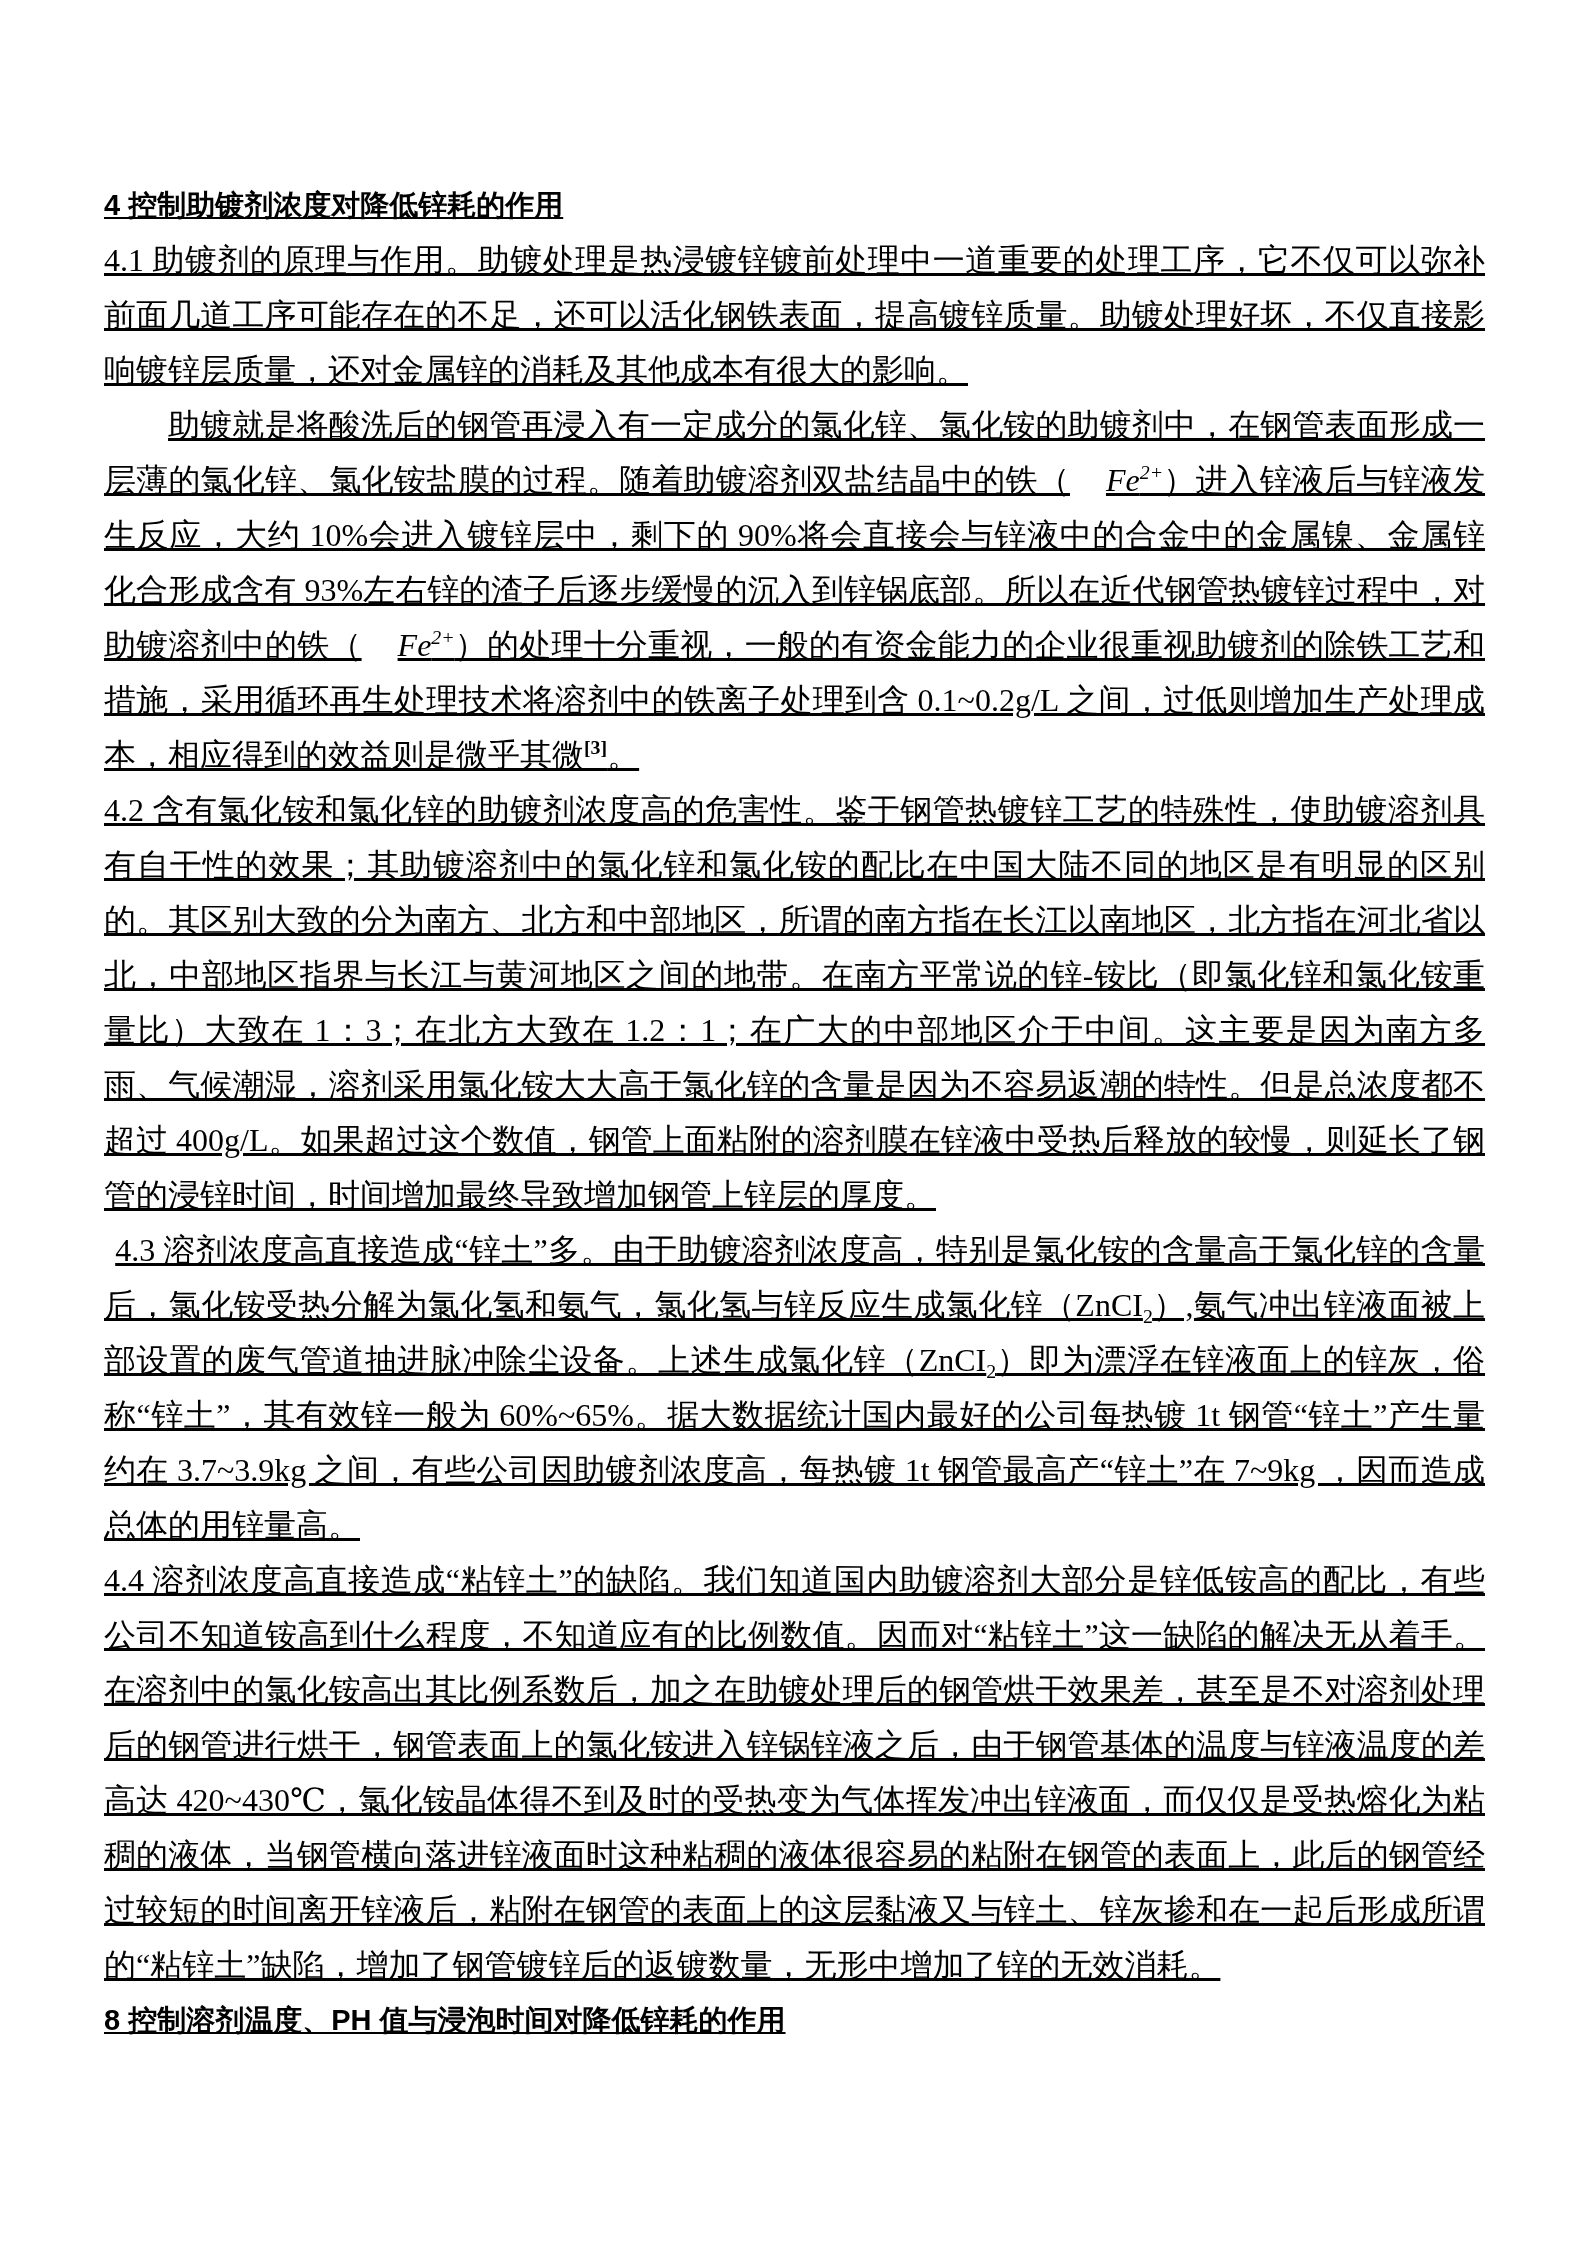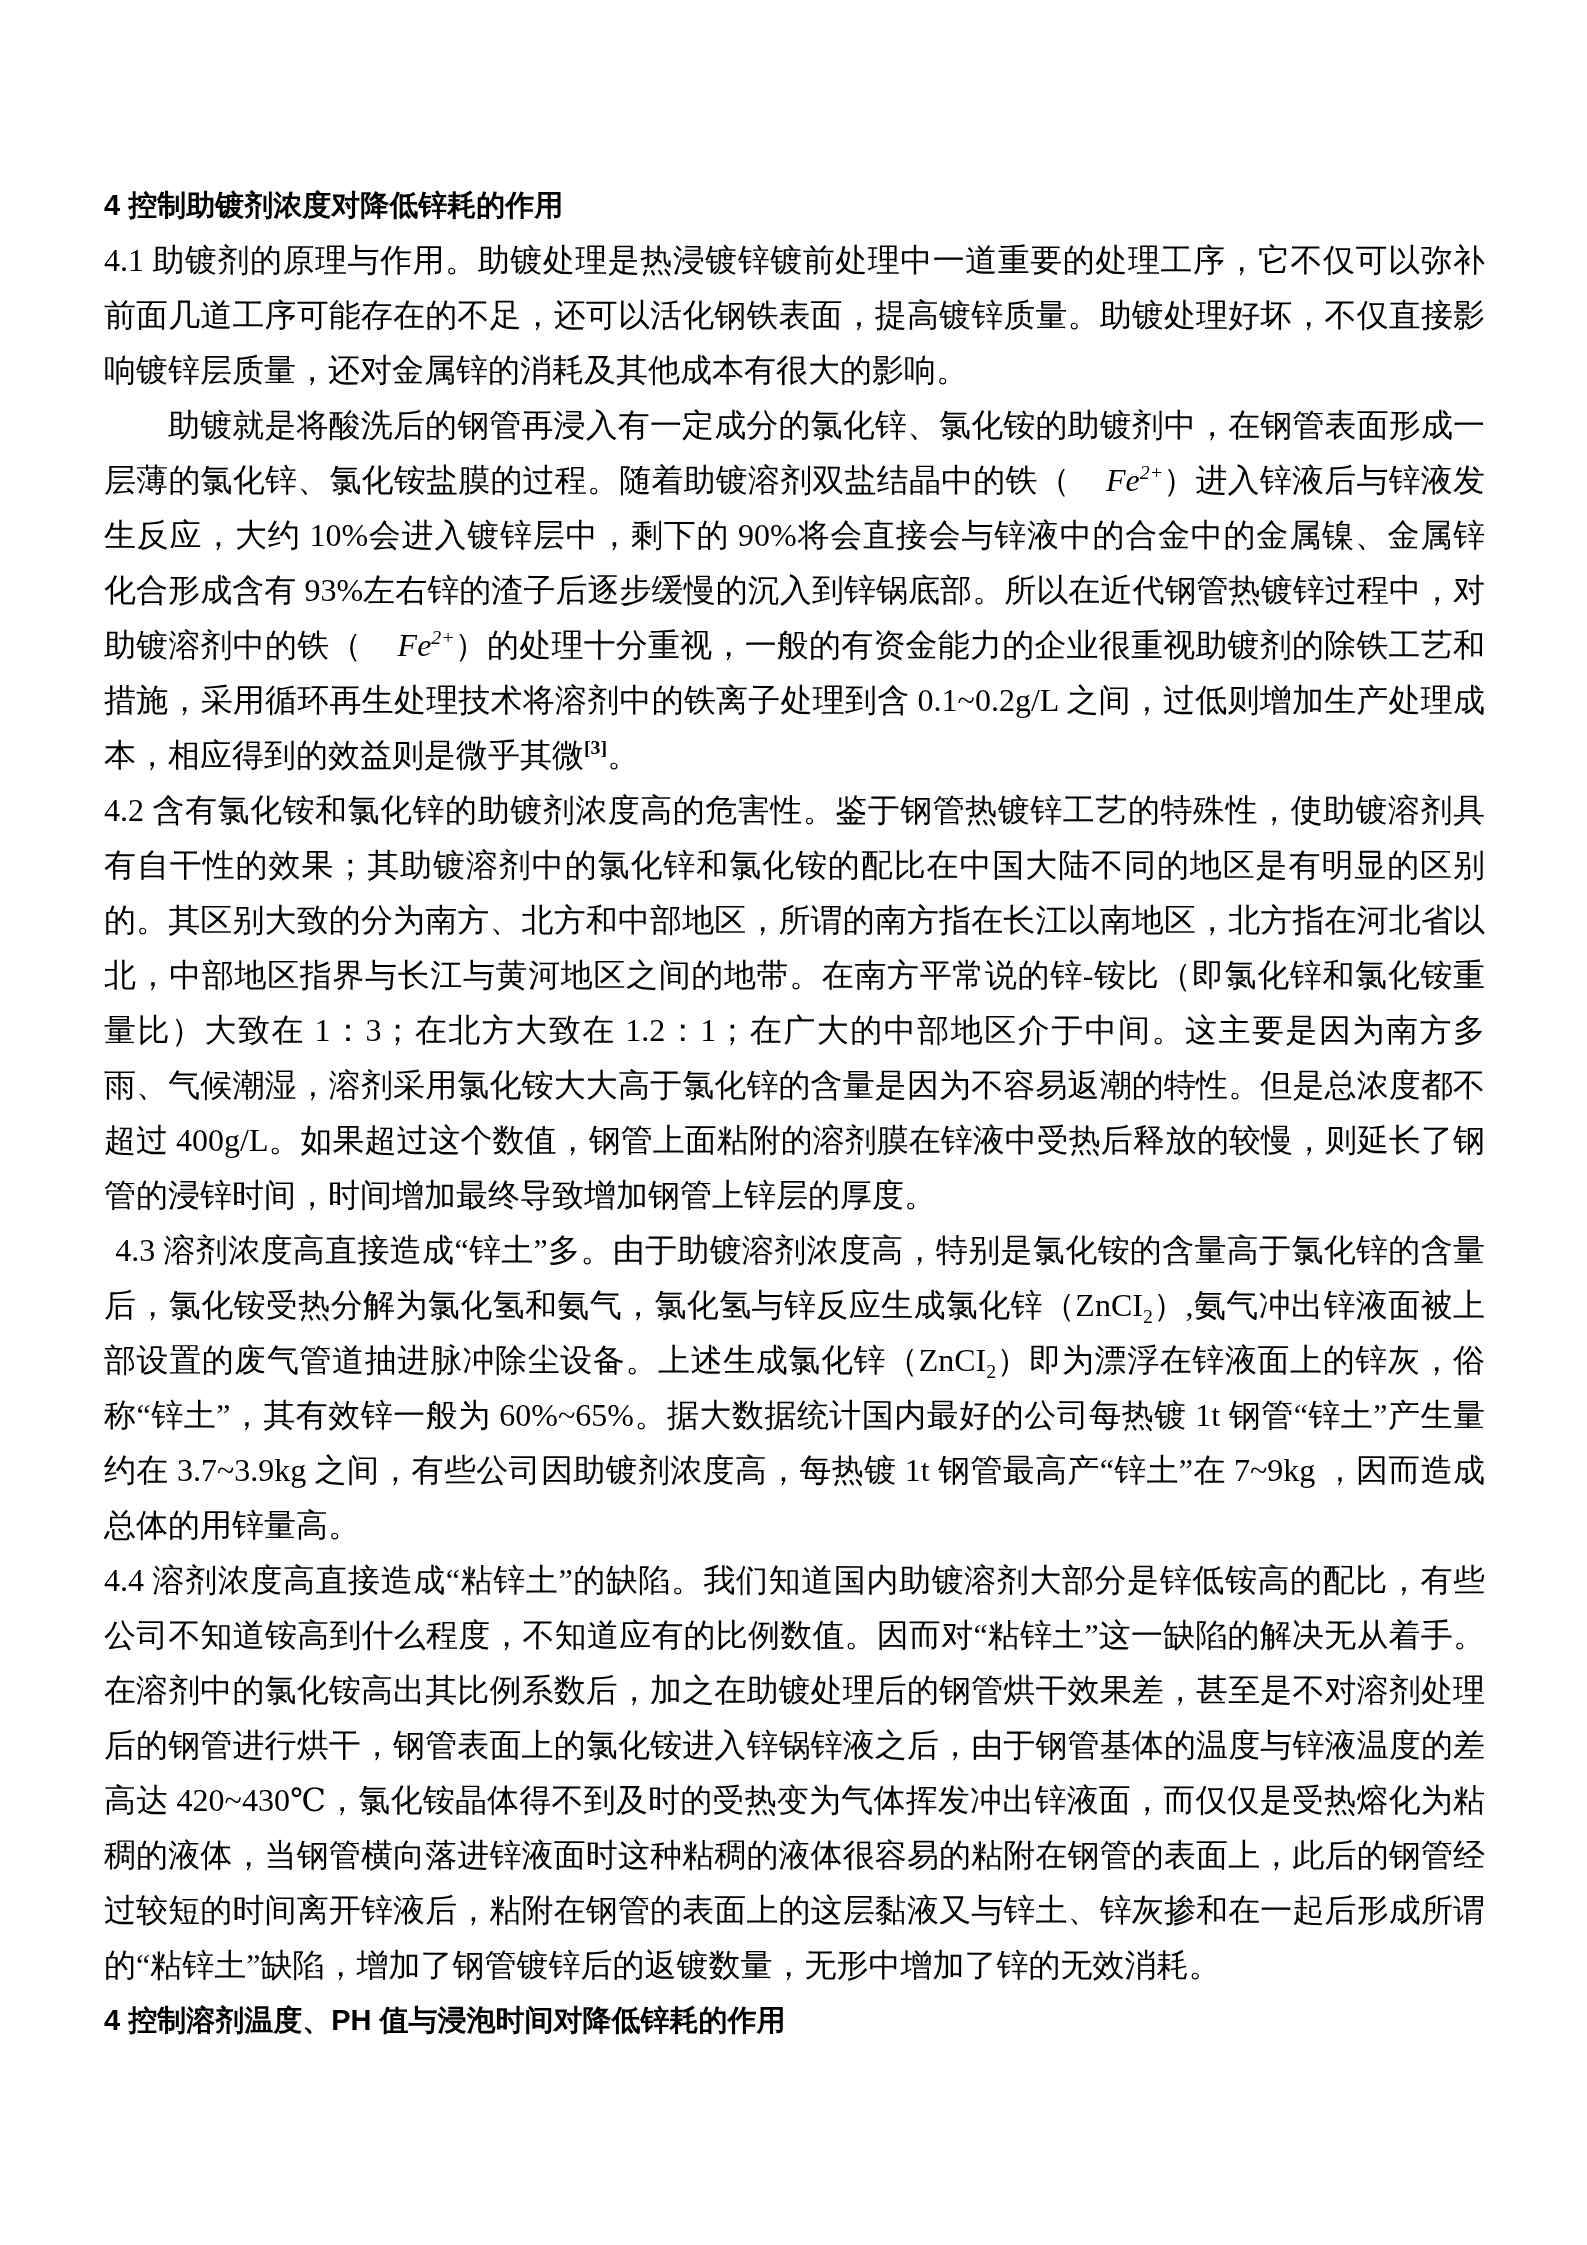--- a/index.html
+++ b/index.html
@@ -9,20 +9,21 @@
   }
   .page {
     position: relative;
     width: 1587px;
     height: 2245px;
     margin: 0;
     background: #ffffff;
     box-sizing: border-box;
     padding: 178px 102px 0 104px;
     overflow: hidden;
+    text-decoration: underline;
   }
   .doc {
     color: #000000;
   }
   .block {
     font-family: "Liberation Serif", "DejaVu Serif", serif;
     font-size: 32px;
     line-height: 55px;
     color: #000000;
     text-align: justify;
@@ -53,15 +54,15 @@
 <body>
 
 <div class="page">
   <div class="doc" id="doc">
       <div class="block h2"><span class="run-n">4 控制助镀剂浓度对降低锌耗的作用</span></div>
       <div class="block p"><span class="run-n">4.1 助镀剂的原理与作用。助镀处理是热浸镀锌镀前处理中一道重要的处理工序，它不仅可以弥补前面几道工序可能存在的不足，还可以活化钢铁表面，提高镀锌质量。助镀处理好坏，不仅直接影响镀锌层质量，还对金属锌的消耗及其他成本有很大的影响。</span></div>
       <div class="block p ind-2"><span class="run-n">助镀就是将酸洗后的钢管再浸入有一定成分的氯化锌、氯化铵的助镀剂中，在钢管表面形成一层薄的氯化锌、氯化铵盐膜的过程。随着助镀溶剂双盐结晶中的铁（</span><span class="run-it">Fe</span><sup class="run-supit">2+</sup><span class="run-n">）进入锌液后与锌液发生反应，大约 10%会进入镀锌层中，剩下的 90%将会直接会与锌液中的合金中的金属镍、金属锌化合形成含有 93%左右锌的渣子后逐步缓慢的沉入到锌锅底部。所以在近代钢管热镀锌过程中，对助镀溶剂中的铁（</span><span class="run-it">Fe</span><sup class="run-supit">2+</sup><span class="run-n">）的处理十分重视，一般的有资金能力的企业很重视助镀剂的除铁工艺和措施，采用循环再生处理技术将溶剂中的铁离子处理到含 0.1~0.2g/L 之间，过低则增加生产处理成本，相应得到的效益则是微乎其微</span><sup class="run-supb">[3]</sup><span class="run-n">。</span></div>
       <div class="block p"><span class="run-n">4.2 含有氯化铵和氯化锌的助镀剂浓度高的危害性。鉴于钢管热镀锌工艺的特殊性，使助镀溶剂具有自干性的效果；其助镀溶剂中的氯化锌和氯化铵的配比在中国大陆不同的地区是有明显的区别的。其区别大致的分为南方、北方和中部地区，所谓的南方指在长江以南地区，北方指在河北省以北，中部地区指界与长江与黄河地区之间的地带。在南方平常说的锌-铵比（即氯化锌和氯化铵重量比）大致在 1：3；在北方大致在 1.2：1；在广大的中部地区介于中间。这主要是因为南方多雨、气候潮湿，溶剂采用氯化铵大大高于氯化锌的含量是因为不容易返潮的特性。但是总浓度都不超过 400g/L。如果超过这个数值，钢管上面粘附的溶剂膜在锌液中受热后释放的较慢，则延长了钢管的浸锌时间，时间增加最终导致增加钢管上锌层的厚度。</span></div>
       <div class="block p ind-s"><span class="run-n">4.3 溶剂浓度高直接造成“锌土”多。由于助镀溶剂浓度高，特别是氯化铵的含量高于氯化锌的含量后，氯化铵受热分解为氯化氢和氨气，氯化氢与锌反应生成氯化锌（ZnCI</span><sub class="run-sub">2</sub><span class="run-n">）,氨气冲出锌液面被上部设置的废气管道抽进脉冲除尘设备。上述生成氯化锌（ZnCI</span><sub class="run-sub">2</sub><span class="run-n">）即为漂浮在锌液面上的锌灰，俗称“锌土”，其有效锌一般为 60%~65%。据大数据统计国内最好的公司每热镀 1t 钢管“锌土”产生量约在 3.7~3.9kg 之间，有些公司因助镀剂浓度高，每热镀 1t 钢管最高产“锌土”在 7~9kg ，因而造成总体的用锌量高。</span></div>
       <div class="block p"><span class="run-n">4.4 溶剂浓度高直接造成“粘锌土”的缺陷。我们知道国内助镀溶剂大部分是锌低铵高的配比，有些公司不知道铵高到什么程度，不知道应有的比例数值。因而对“粘锌土”这一缺陷的解决无从着手。在溶剂中的氯化铵高出其比例系数后，加之在助镀处理后的钢管烘干效果差，甚至是不对溶剂处理后的钢管进行烘干，钢管表面上的氯化铵进入锌锅锌液之后，由于钢管基体的温度与锌液温度的差高达 420~430℃，氯化铵晶体得不到及时的受热变为气体挥发冲出锌液面，而仅仅是受热熔化为粘稠的液体，当钢管横向落进锌液面时这种粘稠的液体很容易的粘附在钢管的表面上，此后的钢管经过较短的时间离开锌液后，粘附在钢管的表面上的这层黏液又与锌土、锌灰掺和在一起后形成所谓的“粘锌土”缺陷，增加了钢管镀锌后的返镀数量，无形中增加了锌的无效消耗。</span></div>
-      <div class="block h2"><span class="run-n">4 控制溶剂温度、PH 值与浸泡时间对降低锌耗的作用</span></div>
+      <div class="block h2"><span class="run-n">8 控制溶剂温度、PH 值与浸泡时间对降低锌耗的作用</span></div>
     </div>
 </div>
 
 </body></html>

